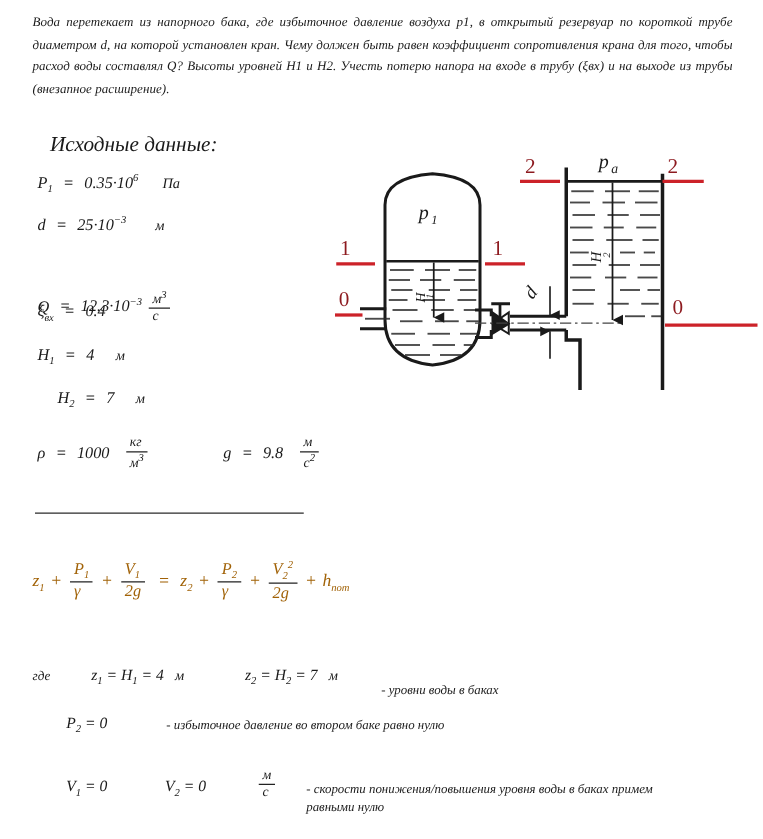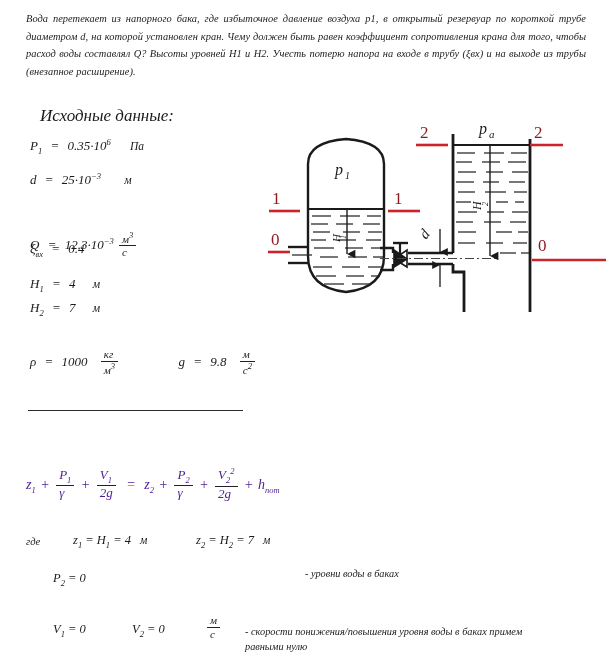--- a/index.html
+++ b/index.html
@@ -98,24 +98,24 @@
     width: 566px;
     font-style: italic;
     font-size: 10.6px;
     line-height: 17px;
     color: #1a1a1a;
   }
 
   #bernoulli {
     position: absolute;
     left: 26px;
-    top: 468px;
+    top: 448px;
     font-style: italic;
     font-size: 14px;
-    color: #4c1d95;
+    color: #a16207;
     white-space: nowrap;
   }
   #bernoulli .frac { font-size: 13px; }
   #bernoulli .op { padding: 0 1px; }
 
   .note-row {
     position: absolute;
     font-style: italic;
     font-size: 12.5px;
     color: #1a1a1a;
@@ -182,21 +182,21 @@
     <span>0.4</span>
   </div>
 
   <div class="given-row" id="g4" style="top:276px;">
     <span class="nm">H<sub class="idx">1</sub></span>
     <span style="padding:0 5px;">=</span>
     <span>4</span>
     <span class="unit" style="padding-left:14px;">м</span>
   </div>
 
-  <div class="given-row" id="g5" style="top:300px;">
+  <div class="given-row" id="g5" style="top:310px;margin-left:16px;">
     <span class="nm">H<sub class="idx">2</sub></span>
     <span style="padding:0 5px;">=</span>
     <span>7</span>
     <span class="unit" style="padding-left:14px;">м</span>
   </div>
 
   <div class="given-row" id="g6" style="top:349px;">
     <span class="nm">ρ</span>
     <span style="padding:0 5px;">=</span>
     <span>1000</span>
@@ -248,25 +248,26 @@
   <div class="note-row" style="left:26px; top:536px; font-size:10.6px;">где</div>
 
   <div class="note-row" style="left:73px; top:533px;text-align:right;">
     z<sub class="idx">1</sub> = H<sub class="idx">1</sub> = 4<span class="unit" style="padding-left:9px;">м</span>
   </div>
 
   <div class="note-row" style="left:196px; top:533px;">
     z<sub class="idx">2</sub> = H<sub class="idx">2</sub> = 7<span class="unit" style="padding-left:9px;">м</span>
   </div>
 
-  <div class="note-row note-desc" style="left:305px; top:568px;text-align:right;">- уровни воды в баках</div>
+  <div class="note-row note-desc" style="left:305px; top:547px;text-align:right;">- уровни воды в баках</div>
 
   <div class="note-row" style="left:53px; top:571px;">
     P<sub class="idx">2</sub> = 0
   </div>
+  <div class="note-row note-desc" style="left:133px; top:575px;">- избыточное давление во втором баке равно нулю</div>
 
   <div class="note-row" style="left:53px; top:622px;">
     V<sub class="idx">1</sub> = 0
   </div>
   <div class="note-row" style="left:132px; top:622px;">
     V<sub class="idx">2</sub> = 0
   </div>
   <div class="note-row" style="left:205px; top:615px;">
     <span class="frac" style="font-size:11px;">
       <span class="num">м</span>

